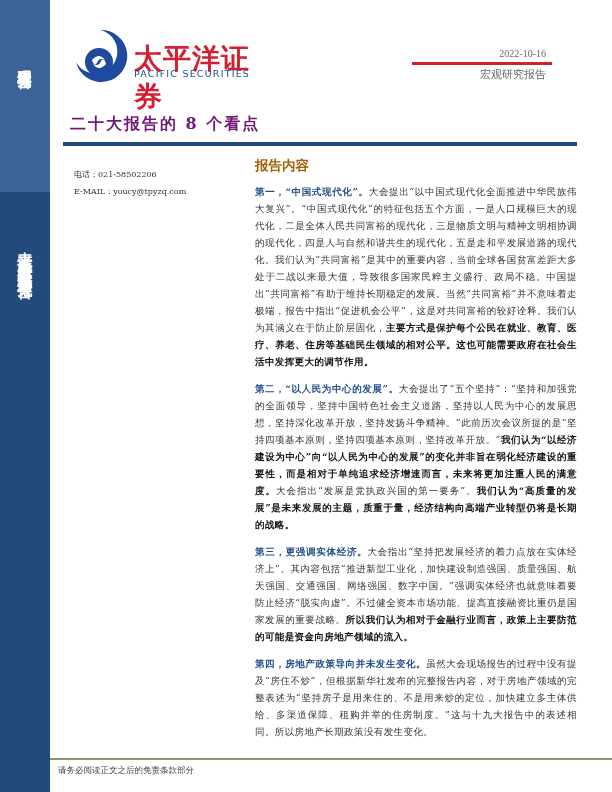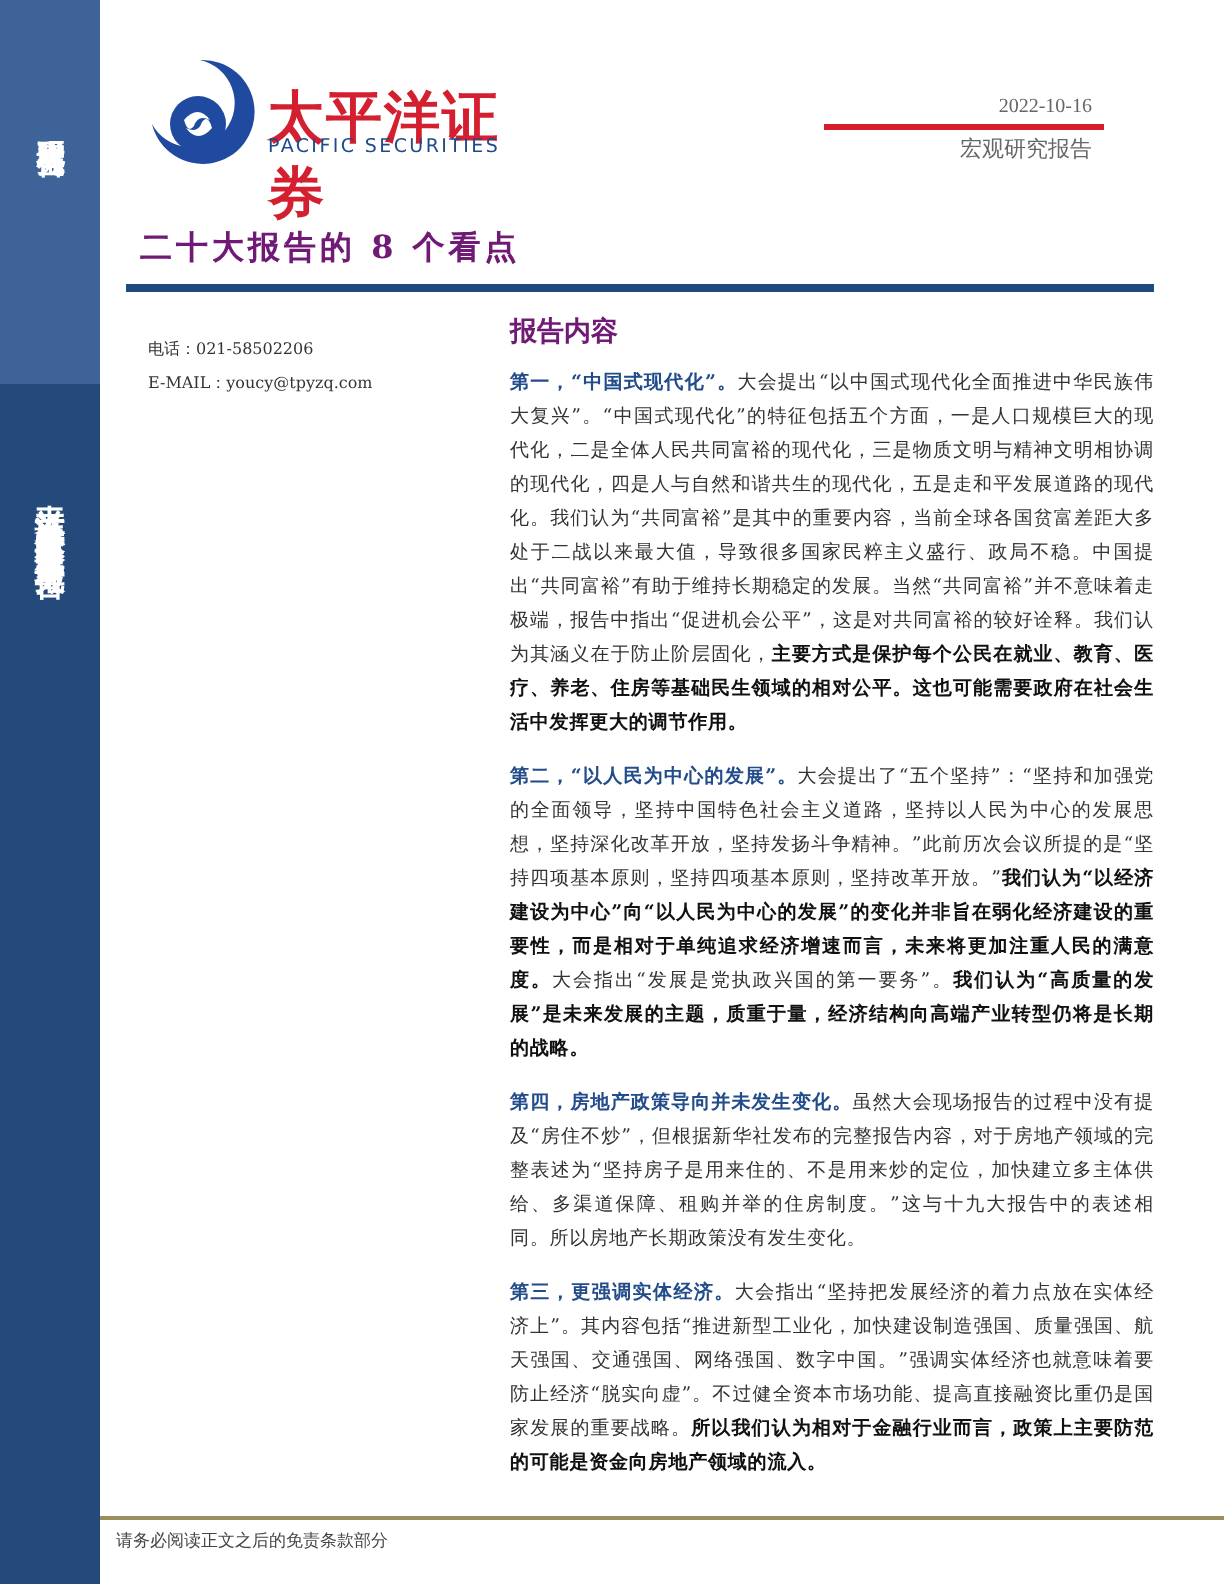--- a/index.html
+++ b/index.html
@@ -23,21 +23,21 @@
   .red-rule { position:absolute; left:412px; top:62px; width:140px; height:3px; background:#d81e2c; }
   .category { position:absolute; right:66px; top:67px; font-family:"DejaVu Sans", sans-serif; font-size:11px; color:#666; }
 
   .title { position:absolute; left:70px; top:114px; font-size:16px; font-weight:bold; color:#701a75; letter-spacing:2px; }
   .title-rule { position:absolute; left:63px; top:142px; width:514px; height:4px; background:#1f4a80; }
 
   .analyst { position:absolute; left:74px; top:166px; font-size:8px; line-height:17px; color:#333; }
   .analyst .name { font-weight:bold; font-size:9px; color:#111; }
 
   .content { position:absolute; left:255px; top:157px; width:322px; }
-  .content h2 { margin:0 0 8px 0; font-size:13.5px; font-weight:bold; color:#701a75; }
+  .content h2 { margin:0 0 8px 0; font-size:13.5px; font-weight:bold; color:#a16207; }
   .para { font-size:9.5px; line-height:17px; text-align:justify; margin:0 0 10px 0; color:#333; letter-spacing:0.4px; }
   .para .lead { color:#234c8a; font-weight:bold;margin-top:20px; }
   .para b { color:#111; }
 
   .footer-rule { position:absolute; left:50px; top:758px; width:562px; height:2px; background:#9a8f5f; }
   .footer-left { position:absolute; left:58px; top:765px; font-size:8.5px; color:#444; }
   .footer-right { position:absolute; left:452px; top:805px; font-size:8.5px; color:#444; background:#14b8a6; padding:1px 18px; letter-spacing:1px; }
 </style>
 </head>
 <body>
@@ -76,23 +76,23 @@
 
   <p class="para">
     <span class="lead">第一，“中国式现代化”。</span><span>大会提出“以中国式现代化全面推进中华民族伟大复兴”。“中国式现代化”的特征包括五个方面，一是人口规模巨大的现代化，二是全体人民共同富裕的现代化，三是物质文明与精神文明相协调的现代化，四是人与自然和谐共生的现代化，五是走和平发展道路的现代化。我们认为“共同富裕”是其中的重要内容，当前全球各国贫富差距大多处于二战以来最大值，导致很多国家民粹主义盛行、政局不稳。中国提出“共同富裕”有助于维持长期稳定的发展。当然“共同富裕”并不意味着走极端，报告中指出“促进机会公平”，这是对共同富裕的较好诠释。我们认为其涵义在于防止阶层固化，</span><b>主要方式是保护每个公民在就业、教育、医疗、养老、住房等基础民生领域的相对公平。这也可能需要政府在社会生活中发挥更大的调节作用。</b>
   </p>
 
   <p class="para">
     <span class="lead">第二，“以人民为中心的发展”。</span><span>大会提出了“五个坚持”：“坚持和加强党的全面领导，坚持中国特色社会主义道路，坚持以人民为中心的发展思想，坚持深化改革开放，坚持发扬斗争精神。”此前历次会议所提的是“坚持四项基本原则，坚持四项基本原则，坚持改革开放。”</span><b>我们认为“以经济建设为中心”向“以人民为中心的发展”的变化并非旨在弱化经济建设的重要性，而是相对于单纯追求经济增速而言，未来将更加注重人民的满意度。</b><span>大会指出“发展是党执政兴国的第一要务”。</span><b>我们认为“高质量的发展”是未来发展的主题，质重于量，经济结构向高端产业转型仍将是长期的战略。</b>
   </p>
 
   <p class="para">
-    <span class="lead">第四，房地产政策导向并未发生变化。</span><span>虽然大会现场报告的过程中没有提及“房住不炒”，但根据新华社发布的完整报告内容，对于房地产领域的完整表述为“坚持房子是用来住的、不是用来炒的定位，加快建立多主体供给、多渠道保障、租购并举的住房制度。”这与十九大报告中的表述相同。所以房地产长期政策没有发生变化。</span>
+    <span class="lead">第三，更强调实体经济。</span><span>大会指出“坚持把发展经济的着力点放在实体经济上”。其内容包括“推进新型工业化，加快建设制造强国、质量强国、航天强国、交通强国、网络强国、数字中国。”强调实体经济也就意味着要防止经济“脱实向虚”。不过健全资本市场功能、提高直接融资比重仍是国家发展的重要战略。</span><b>所以我们认为相对于金融行业而言，政策上主要防范的可能是资金向房地产领域的流入。</b>
   </p>
 
   <p class="para">
-    <span class="lead">第三，更强调实体经济。</span><span>大会指出“坚持把发展经济的着力点放在实体经济上”。其内容包括“推进新型工业化，加快建设制造强国、质量强国、航天强国、交通强国、网络强国、数字中国。”强调实体经济也就意味着要防止经济“脱实向虚”。不过健全资本市场功能、提高直接融资比重仍是国家发展的重要战略。</span><b>所以我们认为相对于金融行业而言，政策上主要防范的可能是资金向房地产领域的流入。</b>
+    <span class="lead">第四，房地产政策导向并未发生变化。</span><span>虽然大会现场报告的过程中没有提及“房住不炒”，但根据新华社发布的完整报告内容，对于房地产领域的完整表述为“坚持房子是用来住的、不是用来炒的定位，加快建立多主体供给、多渠道保障、租购并举的住房制度。”这与十九大报告中的表述相同。所以房地产长期政策没有发生变化。</span>
   </p>
 </div>
 
 <div class="footer-rule"></div>
 <div class="footer-left">请务必阅读正文之后的免责条款部分</div>
 <div class="footer-right">守正 出奇 宁静 致远</div>
 
 </body></html>

